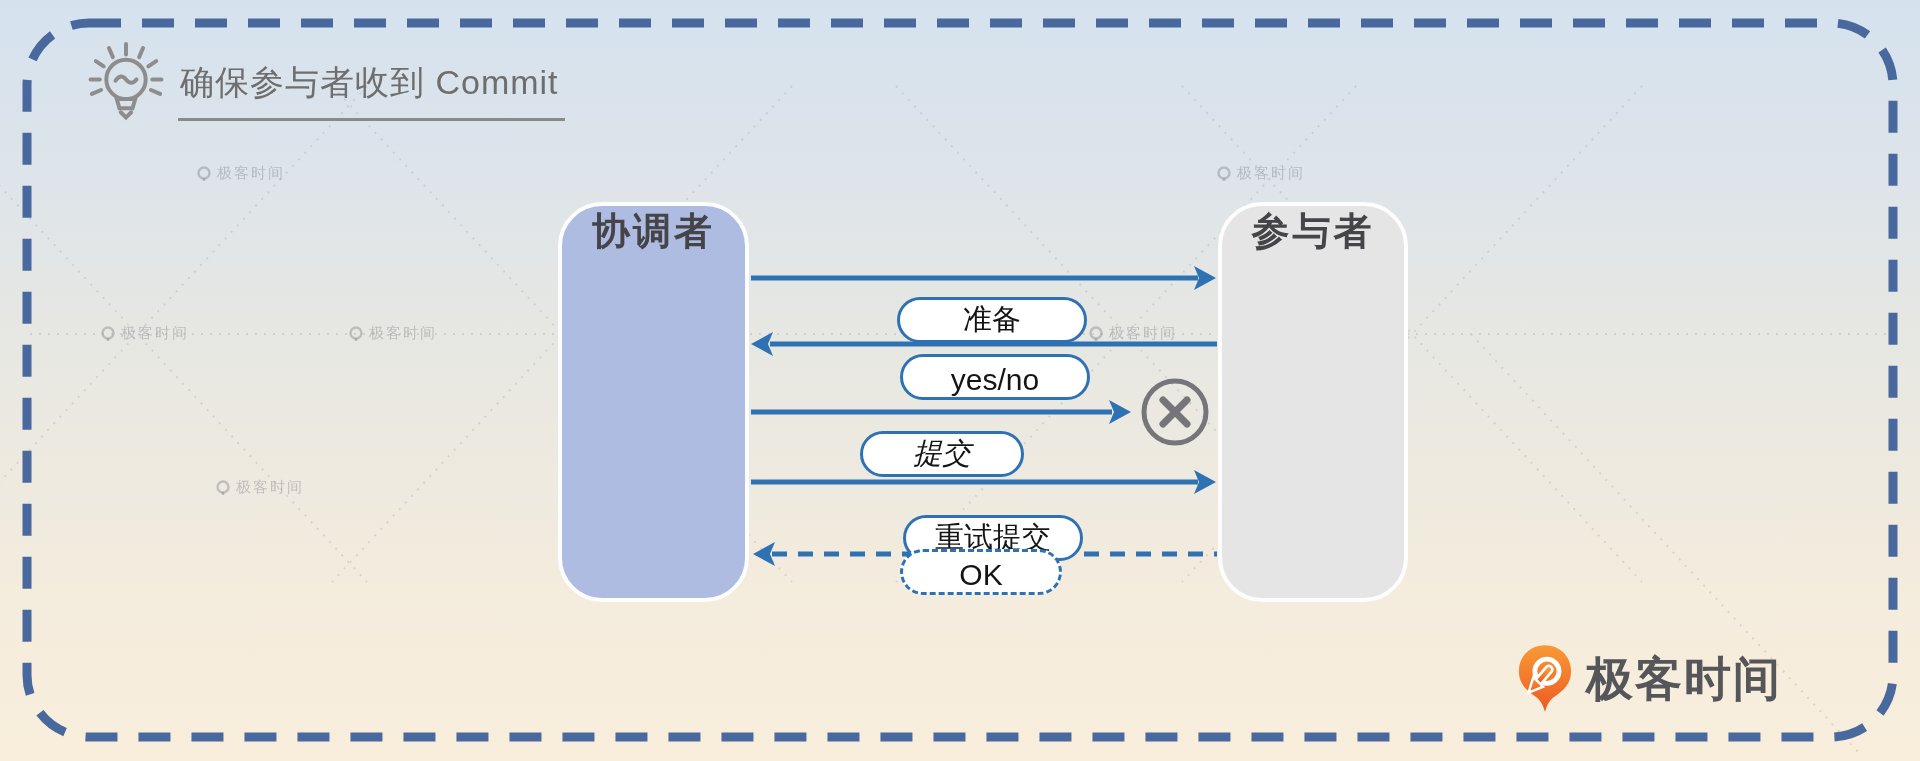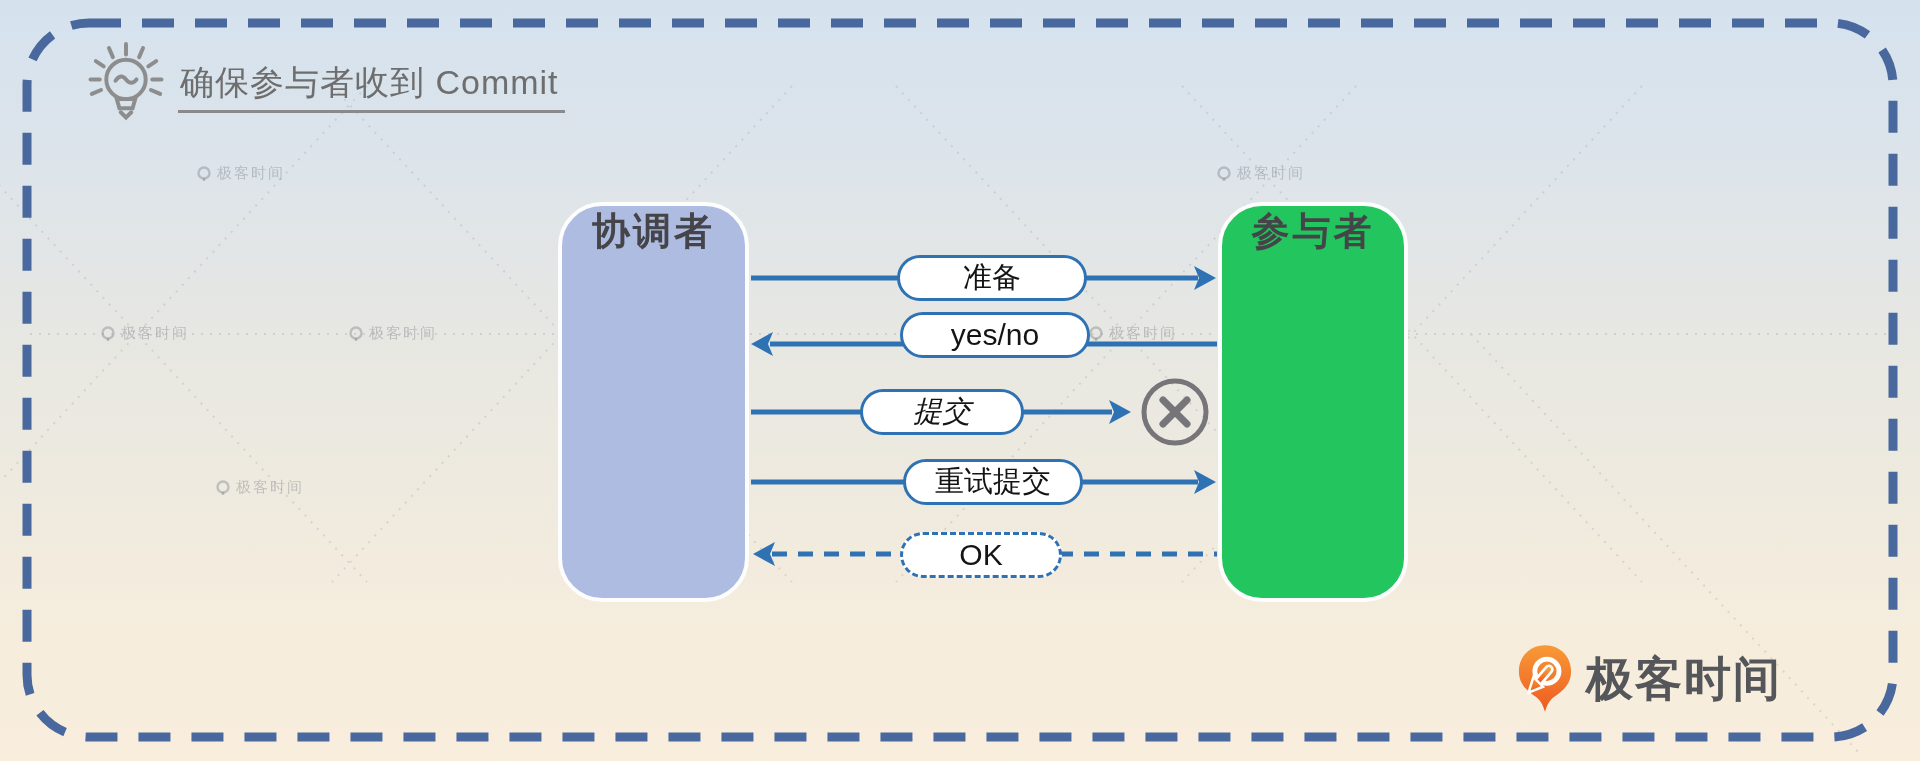--- a/index.html
+++ b/index.html
@@ -18,44 +18,44 @@
     font-size:15px; letter-spacing:2px;
     color:rgba(118,121,128,0.38); white-space:nowrap;
   }
   .wm svg { display:block; }
   
   .header { position:absolute; left:84px; top:38px; display:flex; align-items:flex-start; }
   .bulb { position:absolute; left:0; top:2px; }
   .title {
     position:absolute; left:94px; top:22px;
     font-size:34px; color:#6e6e6e; letter-spacing:1px;
-    border-bottom:3px solid #8a8a8a; padding:0 6px 4px 2px;
+    border-bottom:3px solid #8a8a8a; padding:0 6px 12px 2px;
     white-space:nowrap;
   }
   
   .actor {
     position:absolute; top:202px; height:400px; border-radius:44px;
     border:4px solid #fdfdfd;
     display:flex; align-items:flex-start; justify-content:center;
     font-size:38px; font-weight:bold; color:#454549; letter-spacing:3px;
   }
   .coordinator { left:558px; width:191px; background:#aebce2; }
-  .participant { left:1218px; width:190px; background:#22c55e; }
+  .participant { left:1218px; width:190px; background:#e5e5e5; }
   
   .pill {
     position:absolute; height:46px; background:#ffffff;
     border:3px solid #2e72b4; border-radius:23px;
-    display:flex; align-items:center; justify-content:center;
-    font-size:29px; color:#141414; z-index:5;
+    display:flex; align-items:flex-end; justify-content:center;
+    font-size:29px; color:#141414; z-index:5;margin-top:42px;
   }
   .p1 { left:897px; top:255px; width:190px; }
   .p2 { left:900px; top:312px; width:190px; font-size:30px; }
   .p3 { left:860px; top:389px; width:164px;font-style:italic; }
-  .p4 { left:903px; top:459px; width:180px; }
-  .p5 { left:900px; top:532px; width:162px; border-style:dashed; font-size:30px; }
+  .p4 { left:903px; top:473px; width:180px; }
+  .p5 { left:900px; top:507px; width:162px; border-style:dashed; font-size:30px; }
   
   .brand { position:absolute; left:1516px; top:640px; display:flex; align-items:center; gap:12px; }
   .brand-text { font-size:47px; font-weight:bold; color:#55565a; letter-spacing:2px; }
 </style>
 </head>
 <body>
 
 <svg class="layer" aria-hidden="true">
   <g stroke="#97999e" stroke-width="2" stroke-dasharray="2 7" opacity="0.28">
     <line x1="30" y1="334" x2="1890" y2="334"></line>

